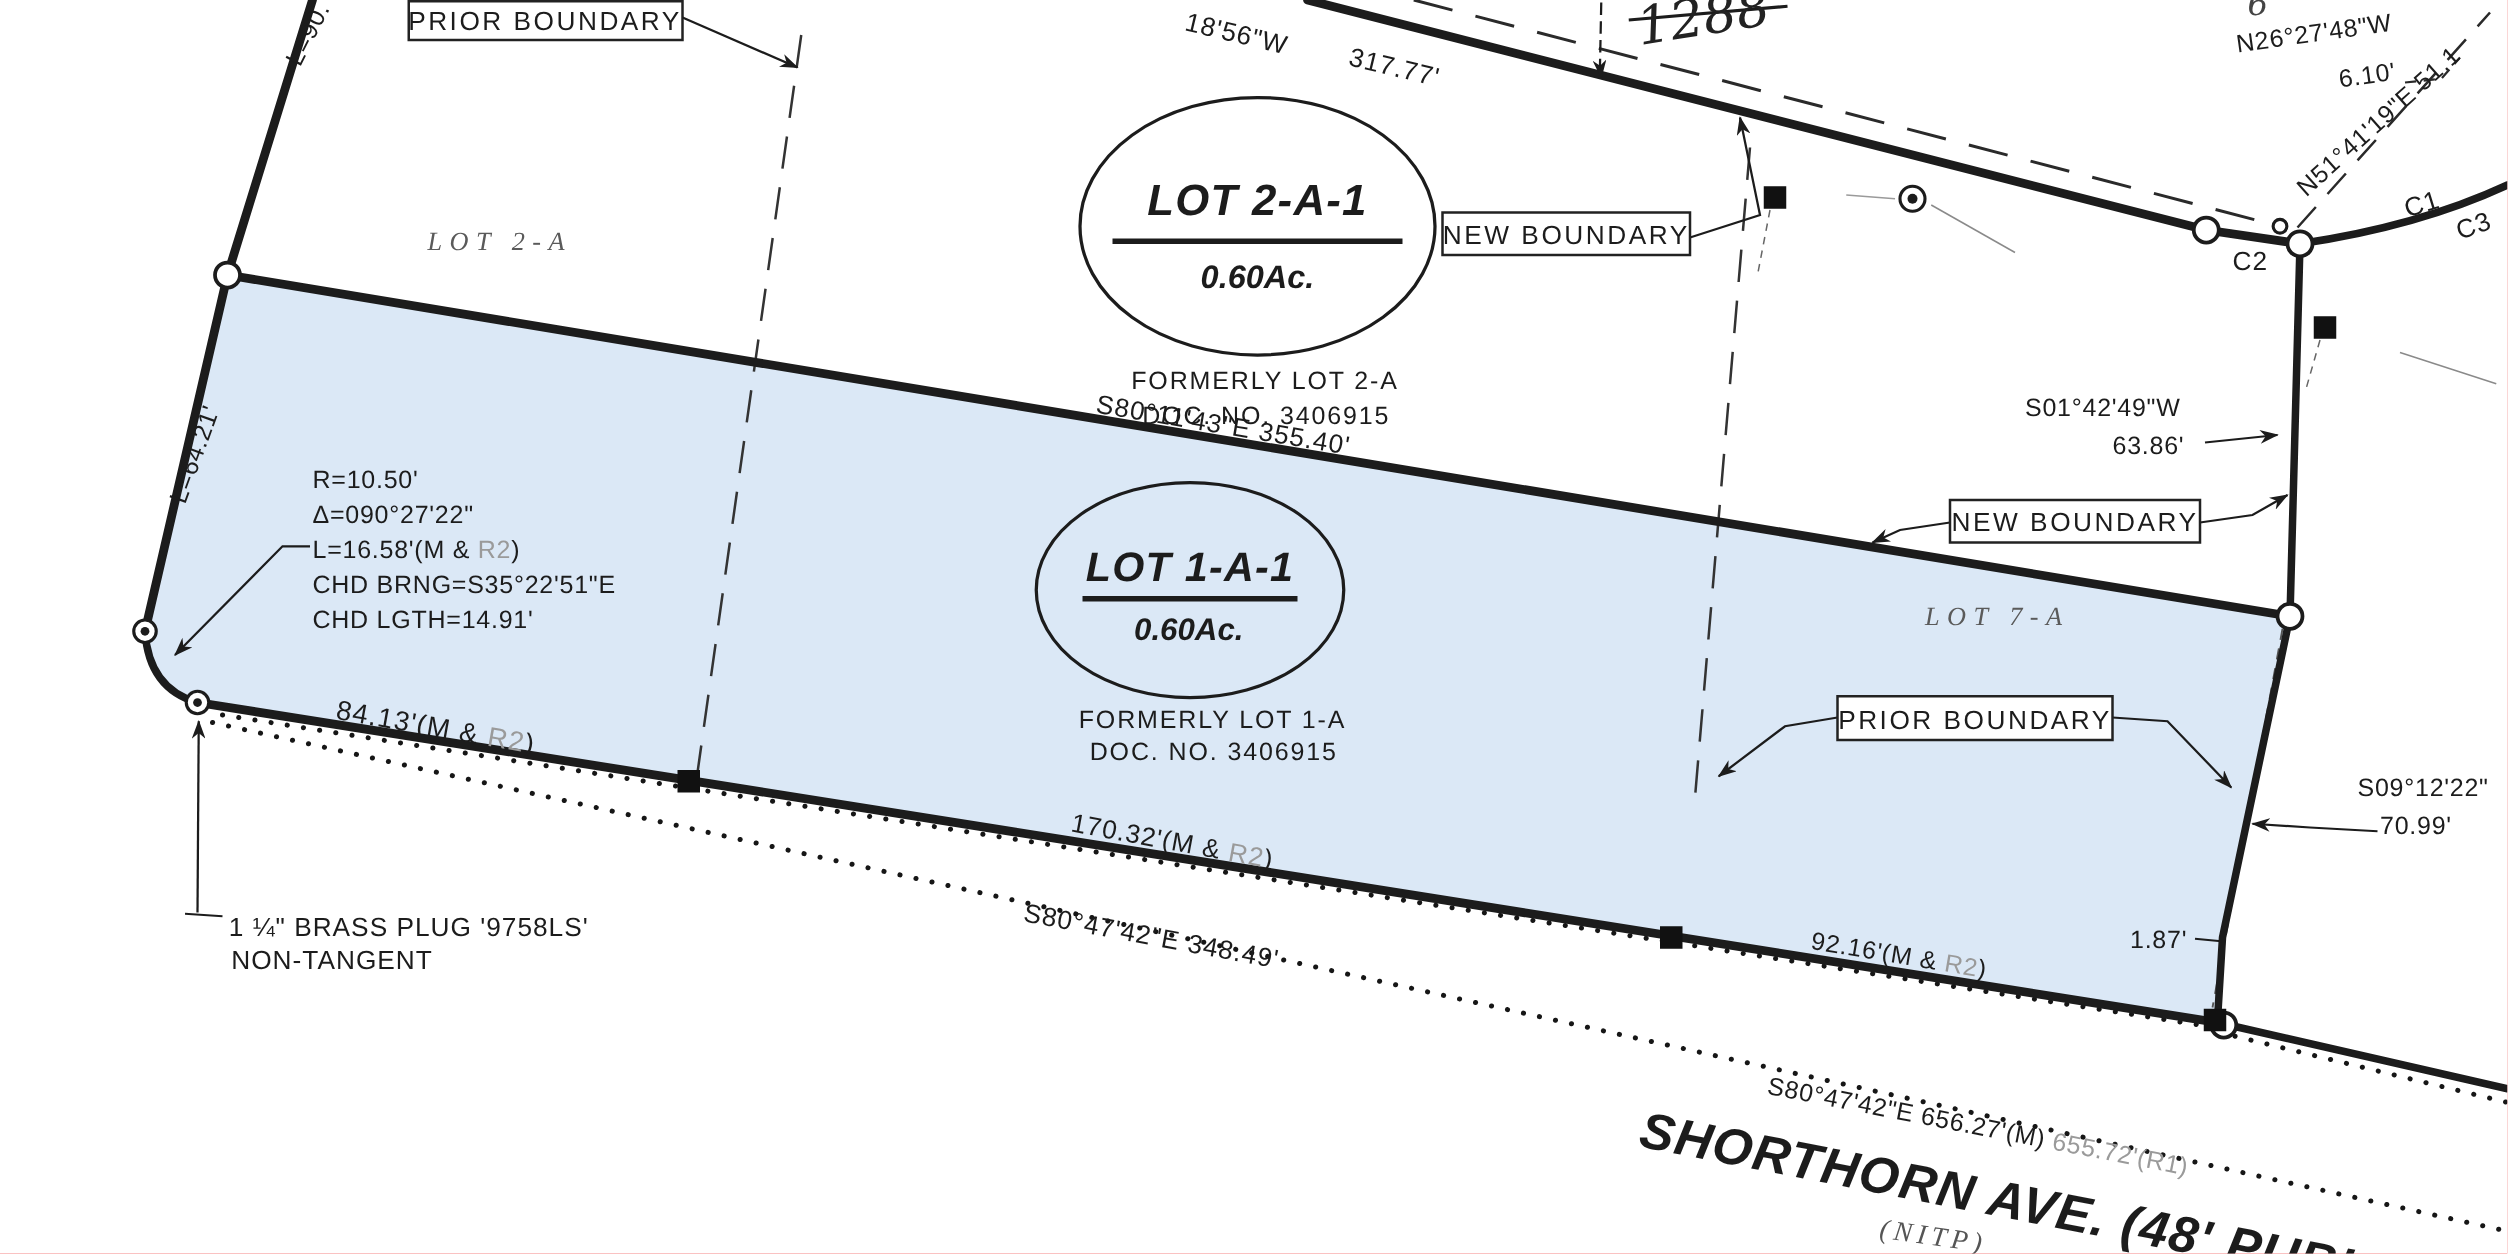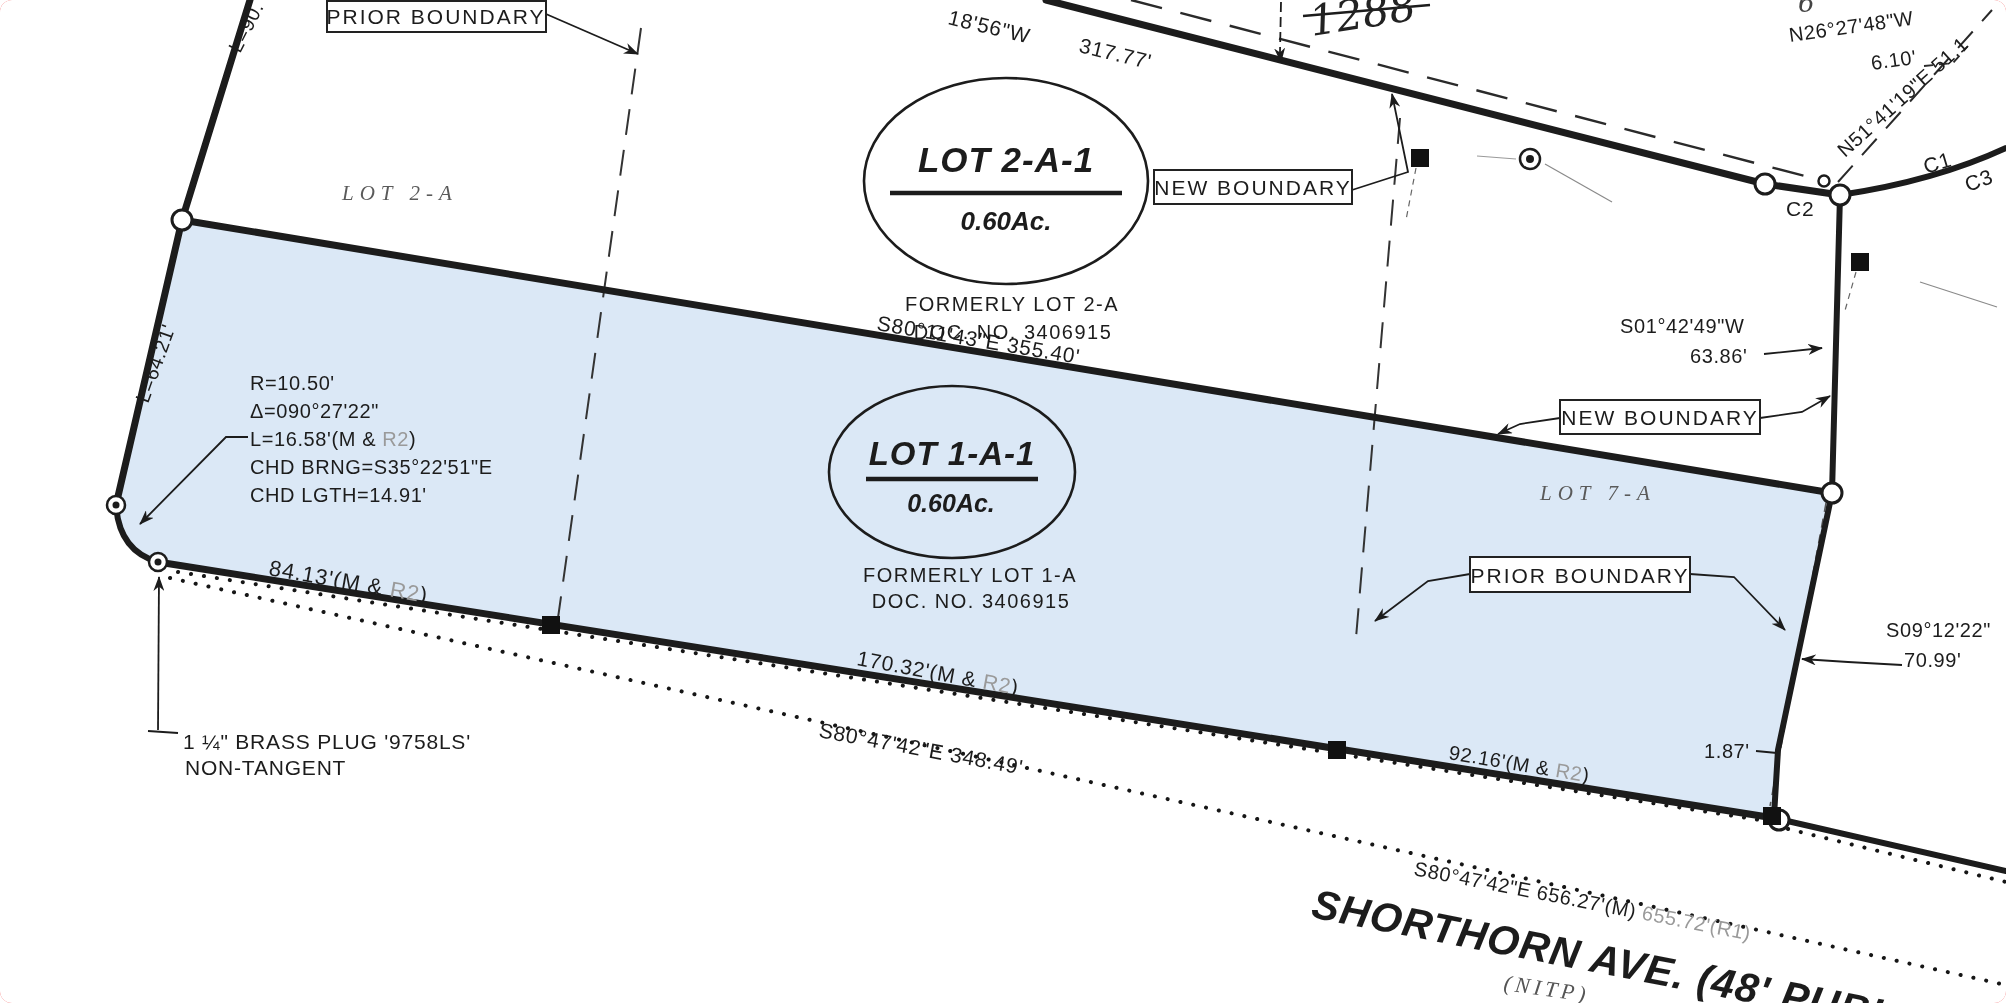--- a/index.html
+++ b/index.html
@@ -1,16 +1,16 @@
 <!DOCTYPE html>
 <html><head>
 <meta charset="utf-8">
 <style>
   html,body{margin:0;padding:0;background:#ffffff;}
-  .stage{position:relative;width:2006px;height:1003px;overflow:hidden;background:#ef4444;border-radius:12px;}
+  .stage{position:relative;width:2006px;height:1003px;overflow:hidden;background:#ef4444;}
   svg{display:block;}
   text{font-family:"Liberation Sans","DejaVu Sans",sans-serif;fill:#1c1c1c;}
   .dim{font-size:21px;letter-spacing:.8px;}
   .dim20{font-size:20px;letter-spacing:.6px;}
   .dim22{font-size:22px;letter-spacing:1px;}
   .graytx{fill:#9a9a9a;}
   .lotname{font-family:"Liberation Serif","DejaVu Serif",serif;font-style:italic;fill:#5a5a5a;font-size:21px;letter-spacing:6px;}
   .boxlbl{font-size:21px;letter-spacing:2px;}
   .title{font-size:35px;font-weight:bold;font-style:italic;letter-spacing:1px;}
   .title2{font-size:33px;font-weight:bold;font-style:italic;letter-spacing:1px;}

